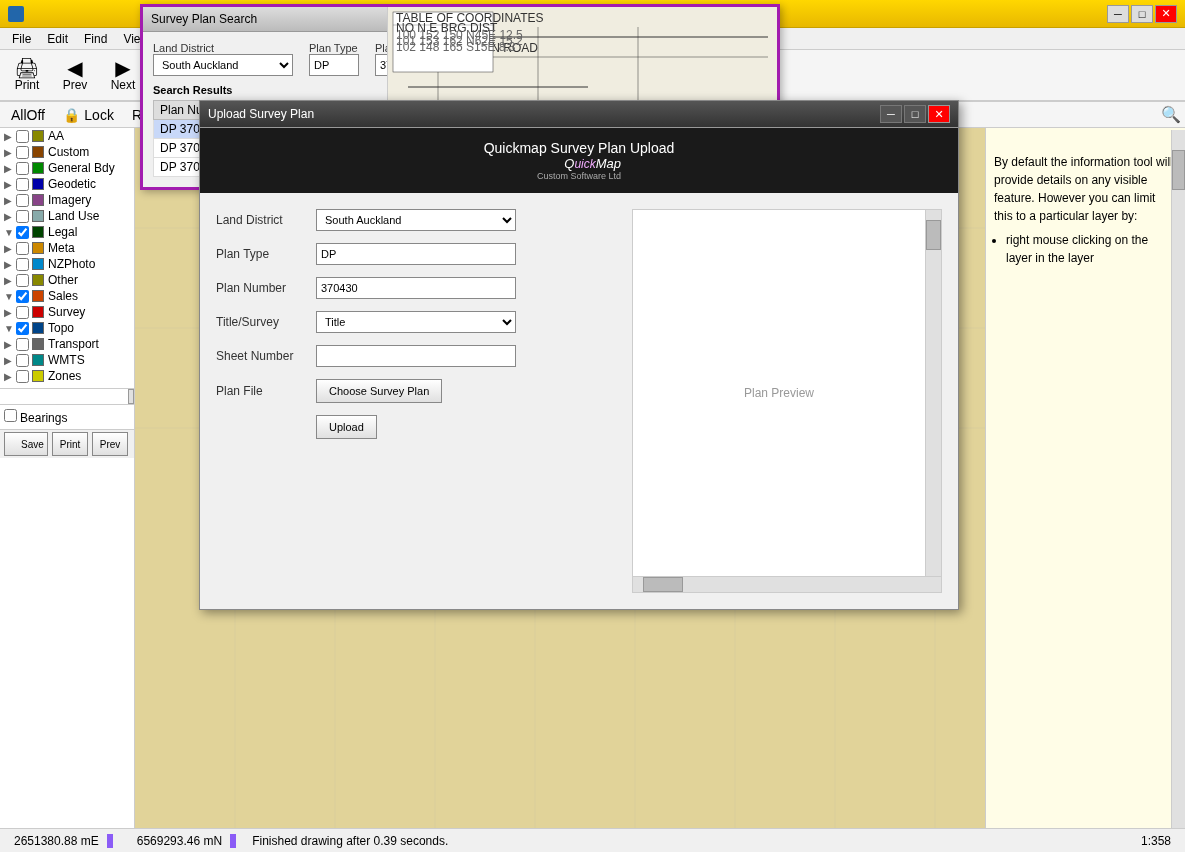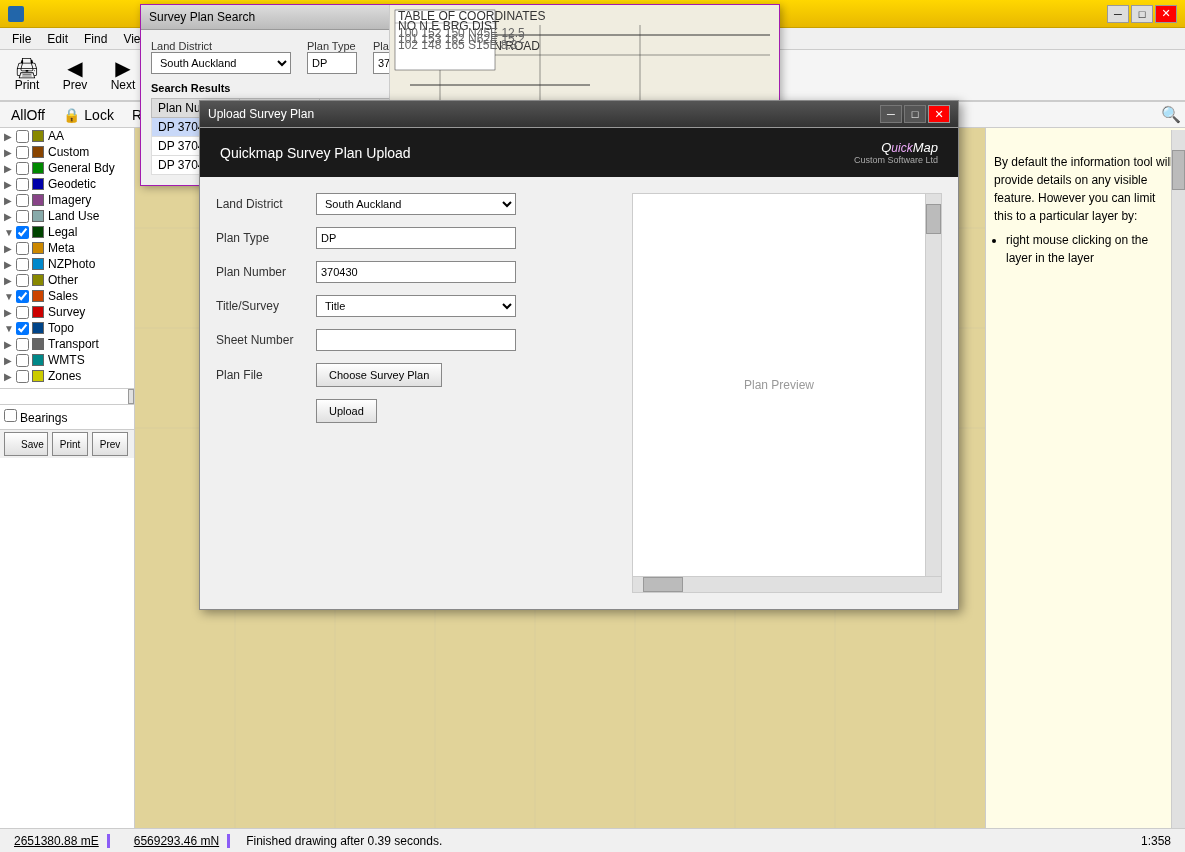--- a/index.html
+++ b/index.html
@@ -134,31 +134,31 @@
     .status-bar {
       height: 24px;
       background: #f0f0f0;
       border-top: 1px solid #ccc;
       display: flex;
       align-items: center;
       padding: 0 6px;
       font-size: 11px;
       gap: 16px;
     }
-    .status-section { padding: 0 8px; border-right: 3px solid #8b5cf6; text-decoration: underline; }
+    .status-section { padding: 0 8px; border-right: 6px solid #8b5cf6; }
     .status-scale { margin-left: auto; padding: 0 8px; }
 
     
     .dialog-survey {
       position: absolute;
       top: 4px;
       left: 140px;
       width: 640px;
       background: #f0f0f0;
-      border: 1px solid #a21caf;
+      border: 3px solid #a21caf;
       box-shadow: 2px 2px 8px rgba(0,0,0,0.3);
       z-index: 10;
     }
     .dialog-title-bar {
       background: linear-gradient(to bottom, #ddd, #bbb);
       padding: 4px 8px;
       display: flex;
       align-items: center;
       justify-content: space-between;
       border-bottom: 1px solid #999;
@@ -235,20 +235,21 @@
       background: linear-gradient(to bottom, #555, #333);
       color: #fff;
     }
 
     .upload-header {
       background: #1a1a1a;
       padding: 12px 20px;
       display: flex;
       align-items: center;
       justify-content: space-between;
+      flex-direction: column;
     }
 
     .upload-body {
       display: flex;
       flex: 1;
       padding: 16px;
       gap: 16px;
       overflow: hidden;
     }
     .upload-form { flex: 1; }

